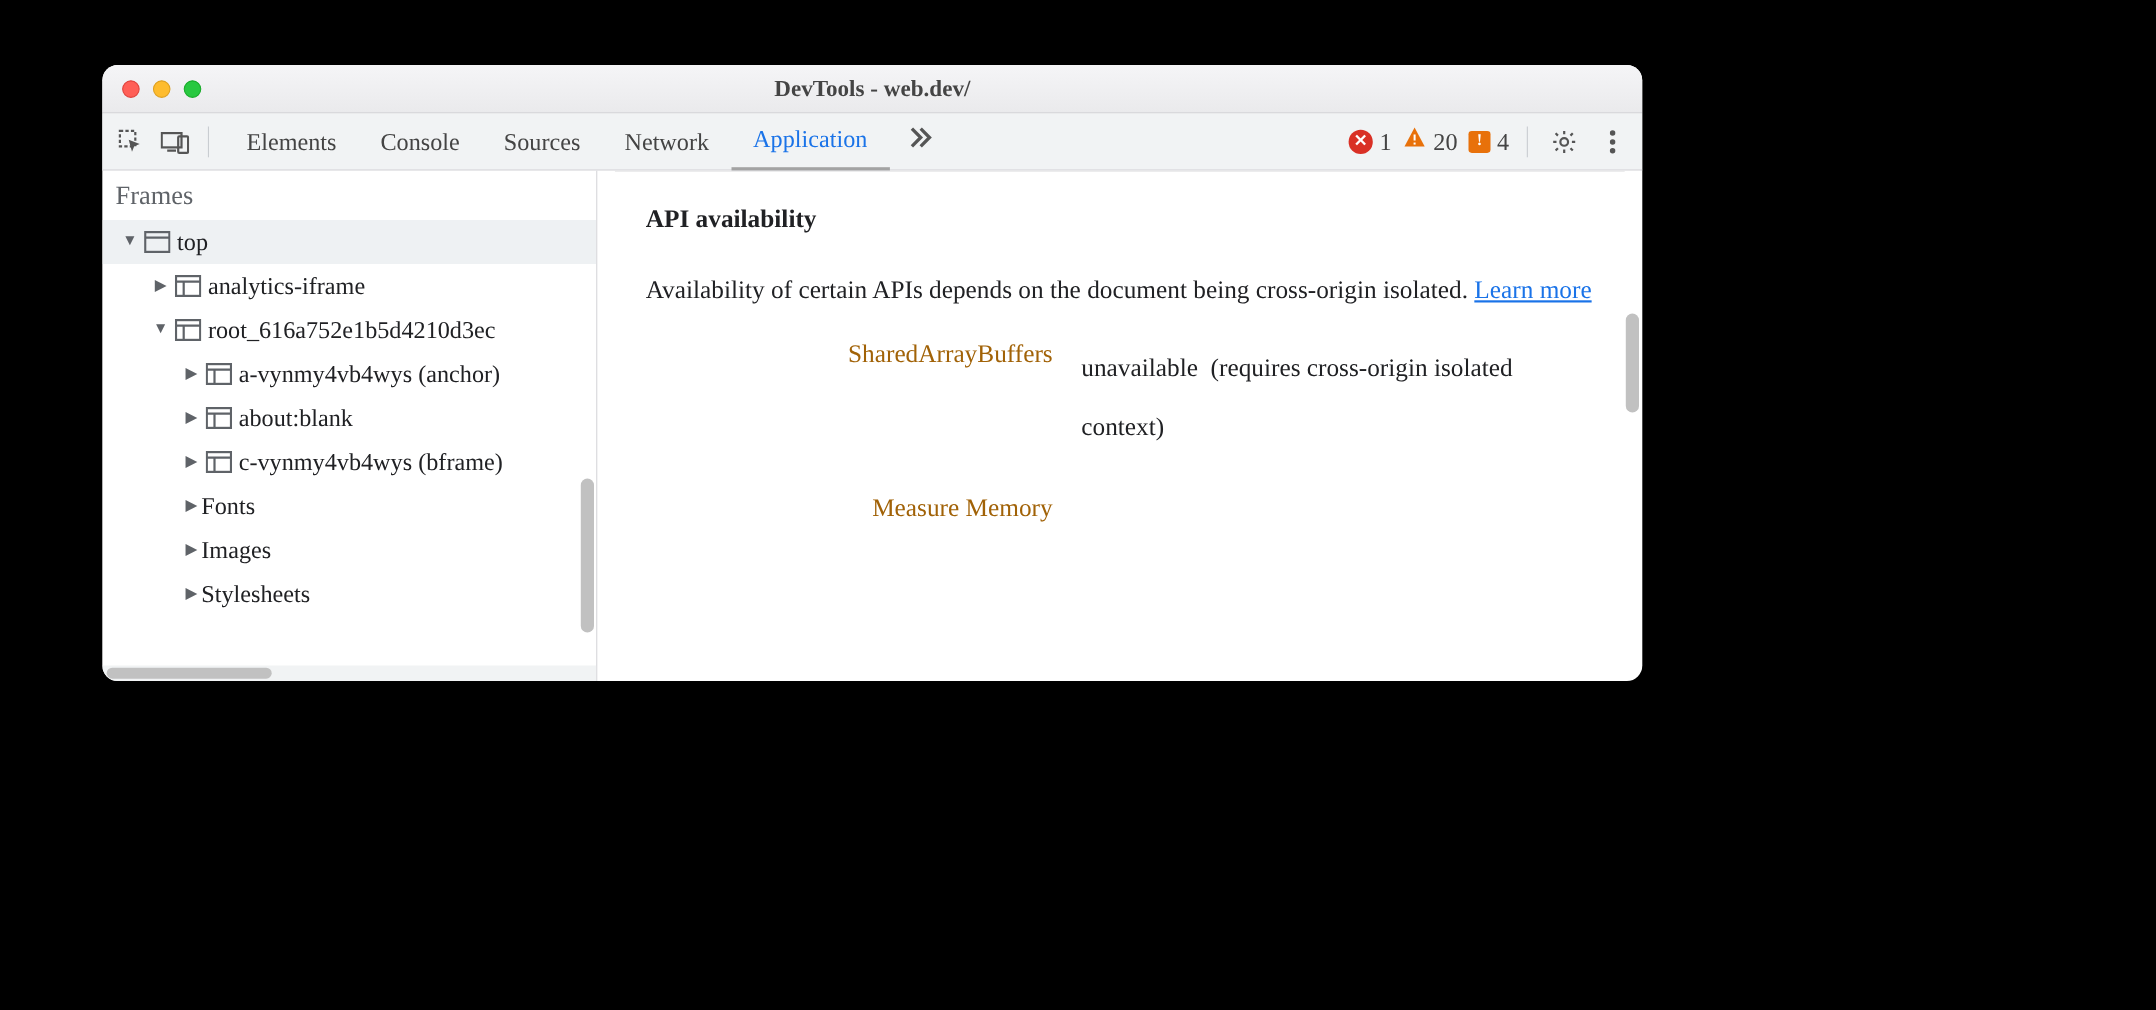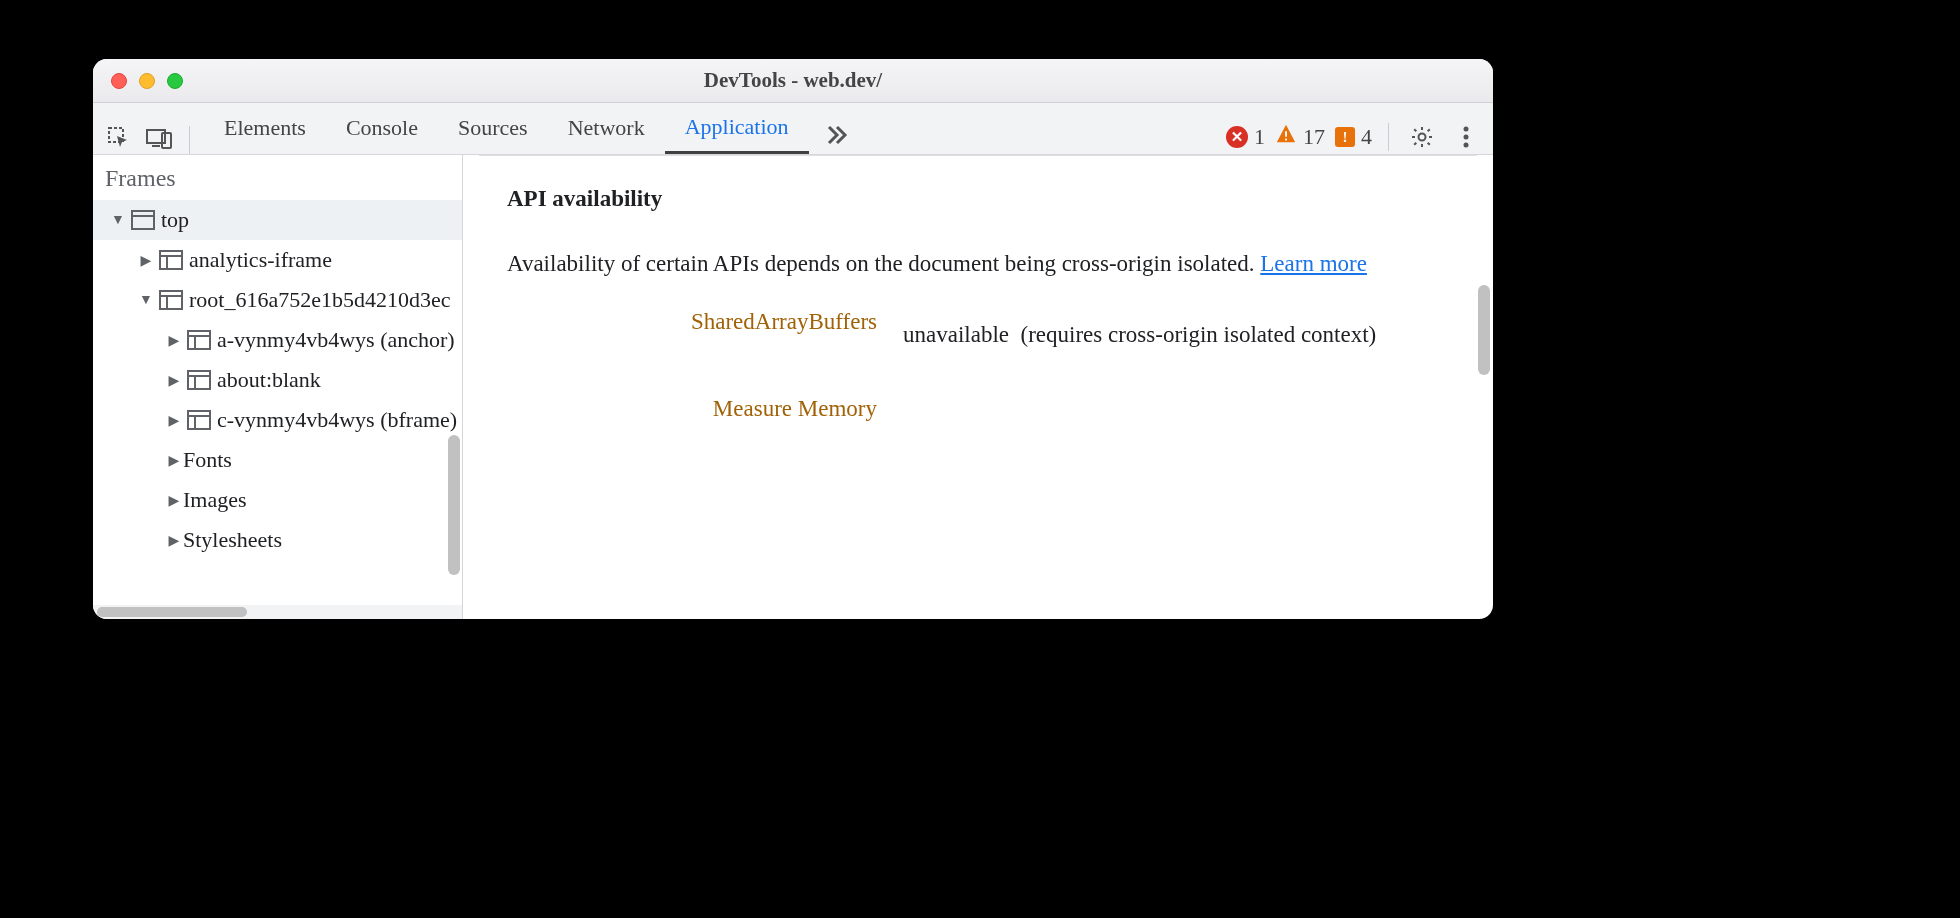--- a/index.html
+++ b/index.html
@@ -53,21 +53,21 @@
     font-size: 21px; font-weight:600; color:#444;
     pointer-events:none;
   }
 
   
   .tabbar {
     height: 52px;
     background: #f1f3f4;
     border-bottom: 1px solid #d6d6da;
     display: flex;
-    align-items: flex-end;
+    align-items: center;
     padding: 0 10px;
     gap: 8px;
   }
   .tabbar .tool-icon {
     width: 32px; height: 32px;
     display:flex; align-items:center; justify-content:center;
     color:#555;
   }
   .tabbar .divider {
     width:1px; height:28px; background:#c9cdd1; margin:0 6px;
@@ -75,21 +75,21 @@
   .tab {
     padding: 0 20px;
     height: 52px;
     display:flex; align-items:center;
     font-size: 22px;
     color:#444;
     cursor:pointer;
   }
   .tab.active {
     color:#1a73e8;
-    border-bottom: 3px solid #404040;
+    border-bottom: 3px solid #a3a3a3;
   }
   .chev-more { font-size:26px; color:#555; padding:0 8px; cursor:pointer; }
 
   .tabbar-right {
     margin-left:auto;
     display:flex; align-items:center; gap:10px;
   }
   .status-item {
     display:flex; align-items:center; gap:6px;
     font-size:22px; color:#444;
@@ -104,21 +104,21 @@
   .issue-icon { background:#e8710a; color:#fff; border-radius:3px; width:20px; height:20px; }
   .gear-icon, .kebab-icon { width:34px; height:34px; display:flex; align-items:center; justify-content:center; color:#555; cursor:pointer; }
 
   
   .body {
     flex:1; display:flex; overflow:hidden;
   }
 
   
   .sidebar {
-    width: 370px;
+    width: 450px;
     border-right: 1px solid #d6d6da;
     display:flex; flex-direction:column;
     overflow:hidden;
     position:relative;
   }
   .sidebar-heading {
     font-size: 24px;
     color:#5f6368;
     padding: 10px 12px 8px 12px;
   }
@@ -249,21 +249,21 @@
         <span>1</span>
       </div>
       <div class="status-item">
         <span class="warn-icon">
           <svg width="22" height="22" viewBox="0 0 24 24">
               <path fill="#e8710a" d="M12 2 L22 21 H2 Z"></path>
               <rect x="11" y="9" width="2" height="6" fill="#fff"></rect>
               <rect x="11" y="17" width="2" height="2" fill="#fff"></rect>
             </svg>
         </span>
-        <span>17</span>
+        <span>20</span>
       </div>
       <div class="status-item">
         <span class="status-icon issue-icon">!</span>
         <span>4</span>
       </div>
       <div class="divider"></div>
       <div class="gear-icon">
         <svg width="24" height="24" viewBox="0 0 24 24" fill="none" stroke="#555" stroke-width="2">
           <circle cx="12" cy="12" r="3.5"></circle>
           <path d="M12 2v3M12 19v3M4.2 4.2l2.1 2.1M17.7 17.7l2.1 2.1M2 12h3M19 12h3M4.2 19.8l2.1-2.1M17.7 6.3l2.1-2.1"></path>

